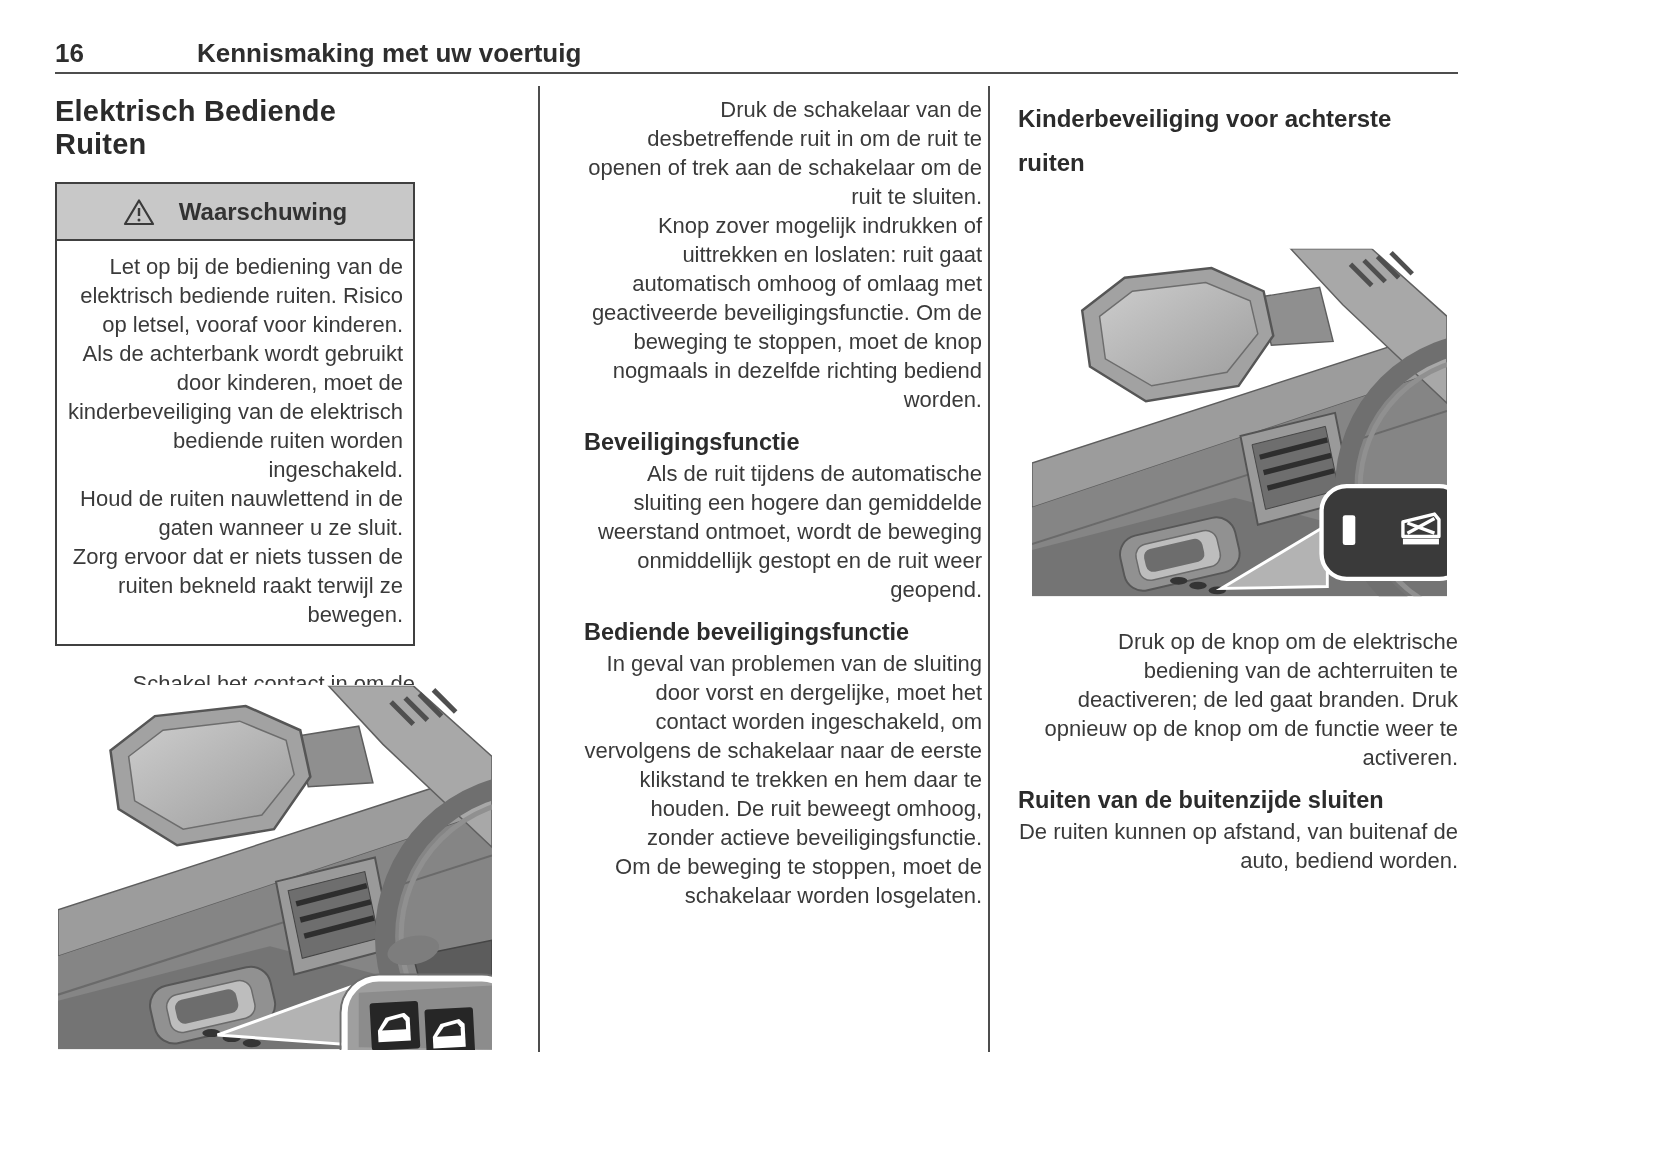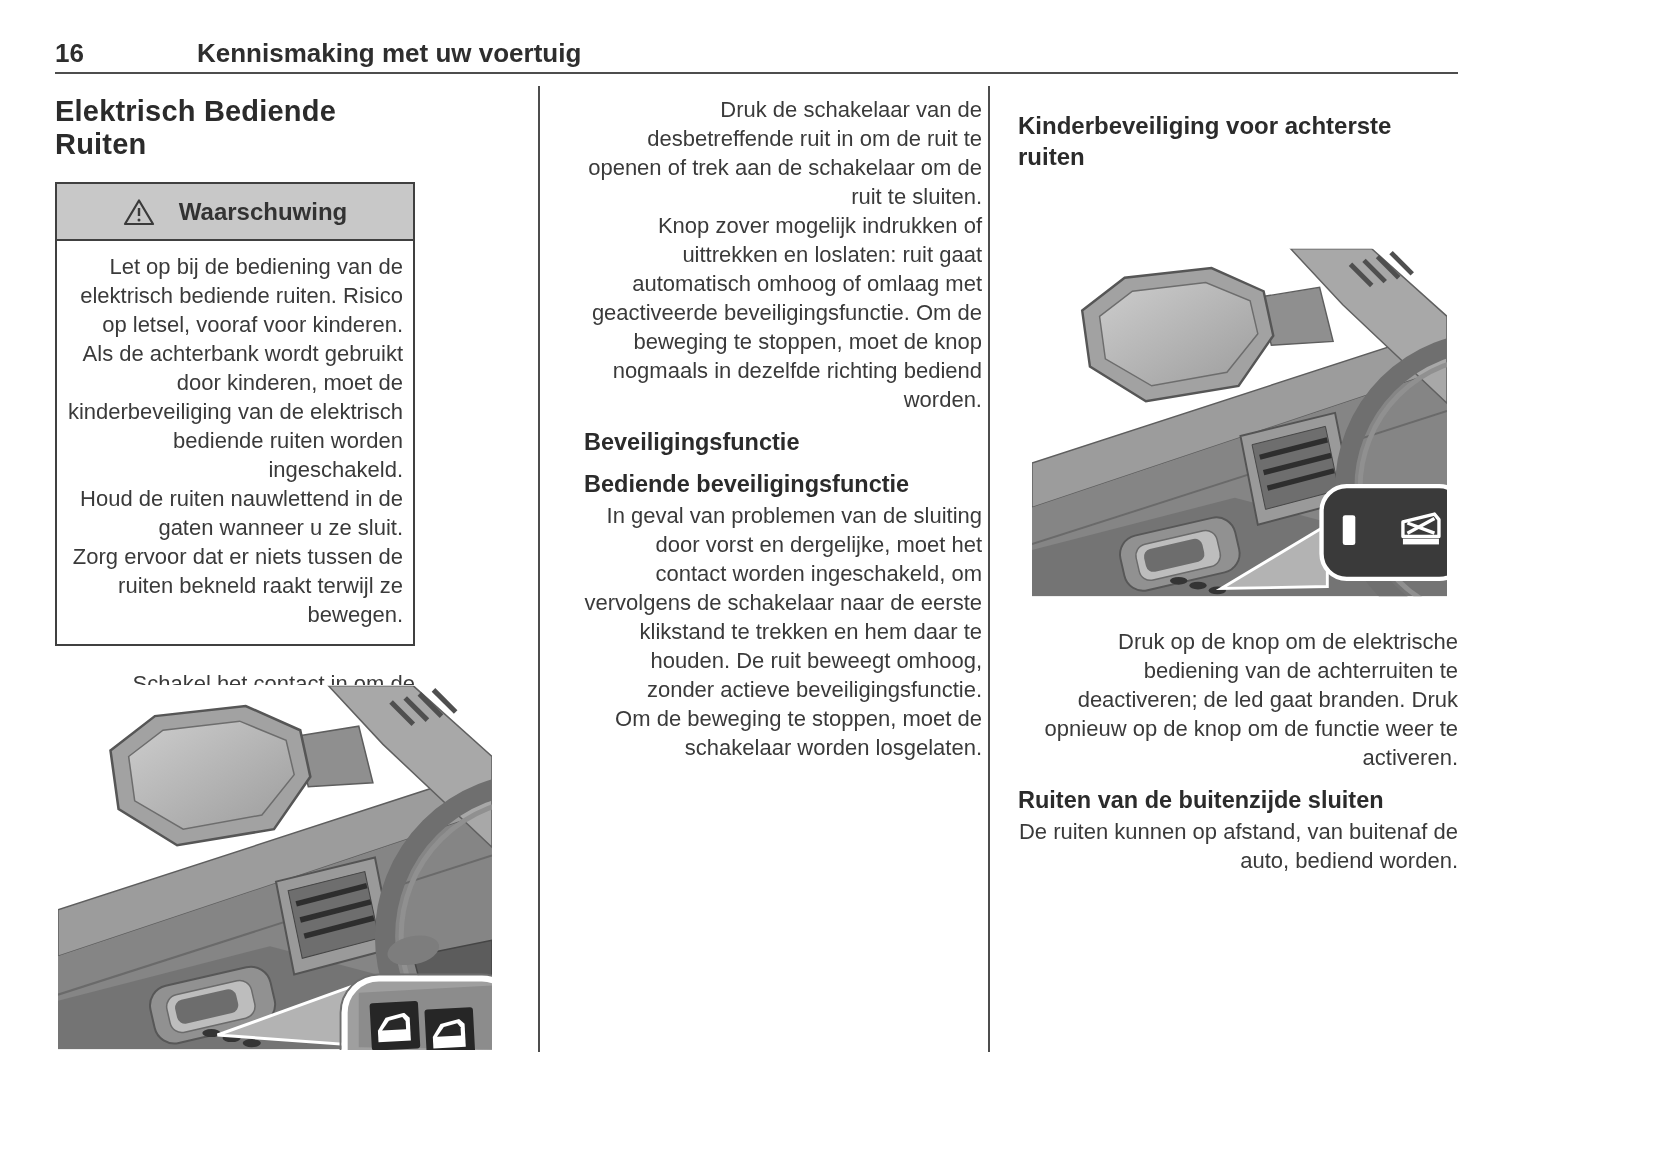--- a/index.html
+++ b/index.html
@@ -46,21 +46,21 @@
     margin-bottom:21px; letter-spacing:0.2px;
   }
   p.body-text { font-size:22px; line-height:29px; color:#3a3a3a;text-align:right; }
 
   h2.sub-heading {
     font-size:23.5px; font-weight:bold; color:#2b2b2b;
     margin:15px 0 3px 0;
   }
   h2.col-heading {
     font-size:24px; font-weight:bold; color:#2b2b2b;
-    line-height:31px; margin:15px 0 0 0;
+    line-height:44px; margin:2px 0 0 0;
   }
 
   
   .warning-box { border:2px solid #404040; margin-bottom:23px; background:#fff; }
   .warning-head {
     height:57px; background:#c8c8c8; border-bottom:2px solid #404040;
     display:flex; align-items:center; justify-content:center; gap:24px;
     font-size:24px; font-weight:bold; color:#333333;
   }
   .warning-head svg { display:block; }
@@ -191,20 +191,21 @@
       <use href="#win-glyph" x="370" y="332" width="35" height="29"></use>
     </g>
   </svg>
 </div>
 
 <div class="col" id="col2">
   <p class="body-text">Druk de schakelaar van de desbetreffende ruit in om de ruit te openen of trek aan de schakelaar om de ruit te sluiten.</p>
   <p class="body-text">Knop zover mogelijk indrukken of uittrekken en loslaten: ruit gaat automatisch omhoog of omlaag met geactiveerde beveiligingsfunctie. Om de beweging te stoppen, moet de knop nogmaals in dezelfde richting bediend worden.</p>
 
   <h2 class="sub-heading">Beveiligingsfunctie</h2>
+  <p class="body-text">Als de ruit tijdens de automatische sluiting een hogere dan gemiddelde weerstand ontmoet, wordt de beweging onmiddellijk gestopt en de ruit weer geopend.</p>
 
   <h2 class="sub-heading">Bediende beveiligingsfunctie</h2>
   <p class="body-text">In geval van problemen van de sluiting door vorst en dergelijke, moet het contact worden ingeschakeld, om vervolgens de schakelaar naar de eerste klikstand te trekken en hem daar te houden. De ruit beweegt omhoog, zonder actieve beveiligingsfunctie.</p>
   <p class="body-text">Om de beweging te stoppen, moet de schakelaar worden losgelaten.</p>
 </div>
 
 <div class="col" id="col3">
   <h2 class="col-heading">Kinderbeveiliging voor achterste ruiten</h2>
 </div>
 

